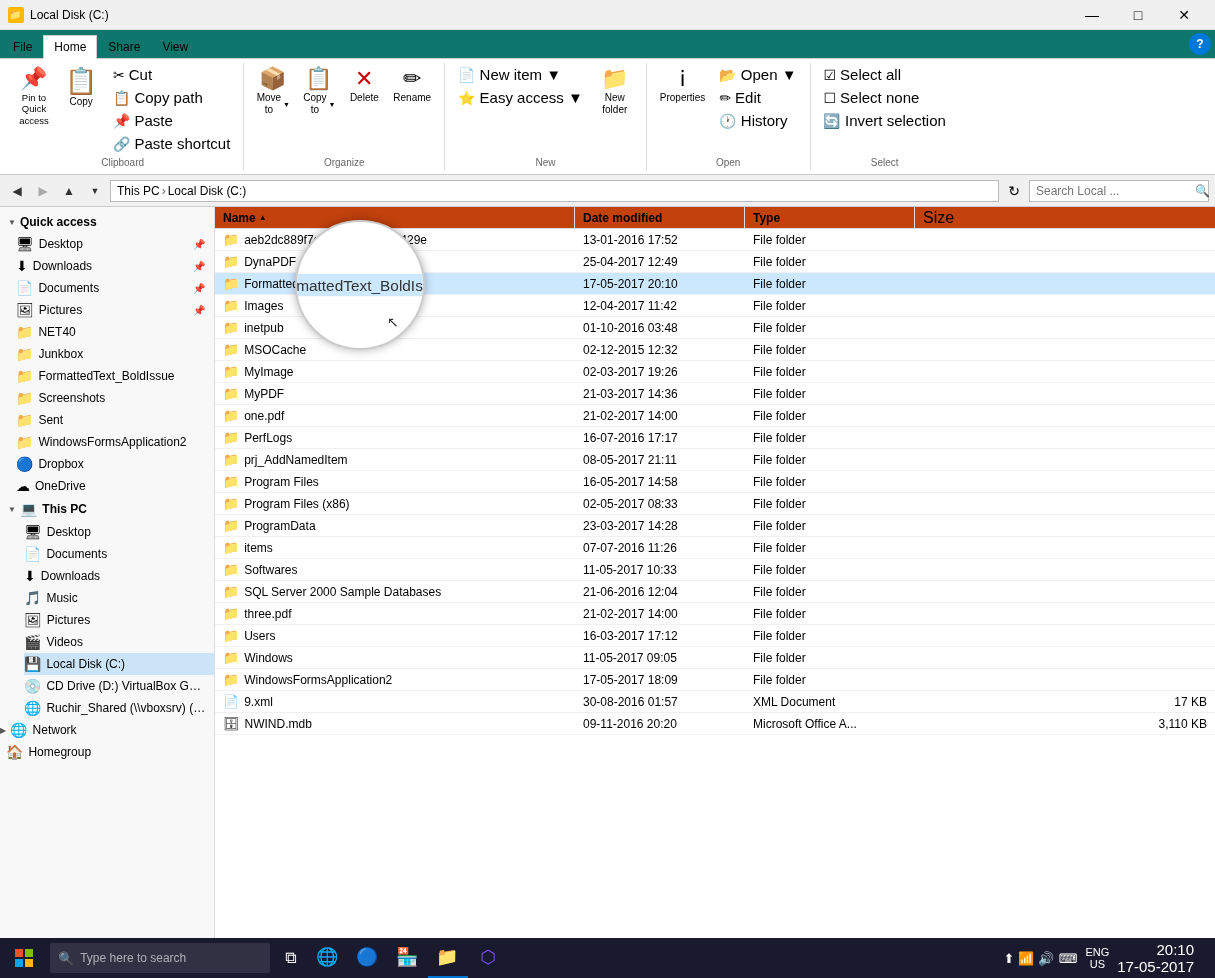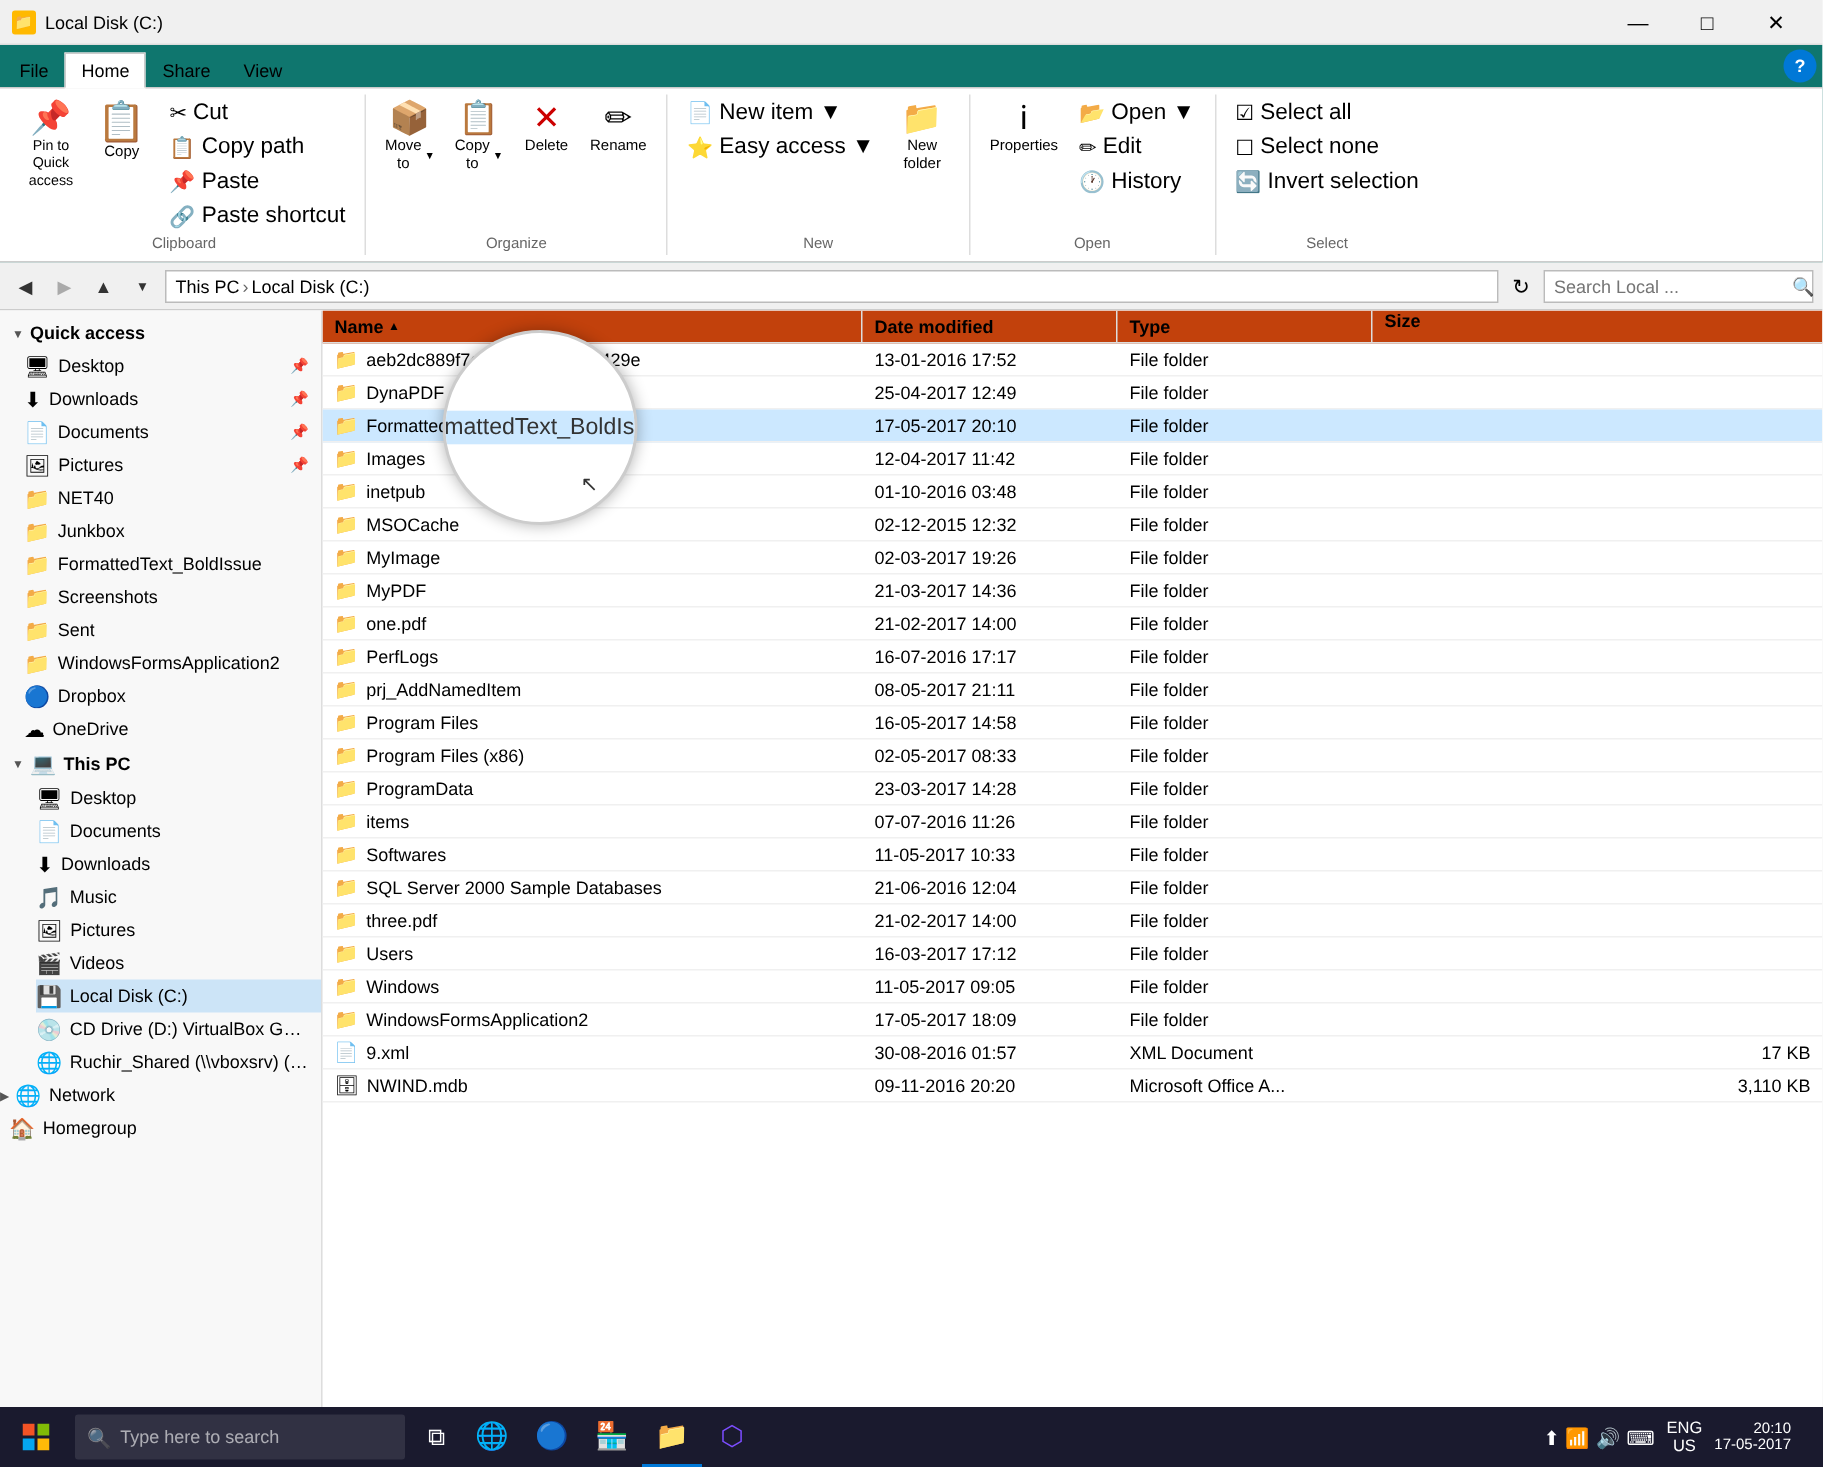--- a/index.html
+++ b/index.html
@@ -58,21 +58,21 @@
     .sidebar-item-pin { margin-left: auto; font-size: 10px; color: #0078d7; flex-shrink: 0; }
     .sidebar-section-header { display: flex; align-items: center; padding: 4px 8px; cursor: pointer; font-size: 12px; font-weight: bold; }
     .sidebar-arrow { font-size: 8px; margin-right: 4px; color: #555; }
 
     
     .file-list { flex: 1; overflow-y: auto; }
     .file-list-header { display: flex; align-items: center; background: #c2410c; border-bottom: 1px solid #ddd; height: 22px; padding: 0; position: sticky; top: 0; z-index: 1; }
     .file-col-name { width: 360px; min-width: 200px; padding: 0 8px; font-size: 12px; font-weight: bold; cursor: pointer; display: flex; align-items: center; border-right: 1px solid #ddd; height: 100%; }
     .file-col-date { width: 170px; padding: 0 8px; font-size: 12px; font-weight: bold; cursor: pointer; display: flex; align-items: center; border-right: 1px solid #ddd; height: 100%; }
     .file-col-type { width: 170px; padding: 0 8px; font-size: 12px; font-weight: bold; cursor: pointer; display: flex; align-items: center; border-right: 1px solid #ddd; height: 100%; }
-    .file-col-size { flex: 1; padding: 0 8px; font-size: 12px; font-weight: bold; cursor: pointer; display: flex; height: 100%; }
+    .file-col-size { flex: 1; padding: 0 8px; font-size: 16px; font-weight: normal; cursor: pointer; display: flex; align-items: center; height: 100%; }
     .file-row { display: flex; align-items: center; height: 22px; border-bottom: 1px solid #f0f0f0; cursor: pointer; }
     .file-row.selected { background: #cce8ff; }
     .file-row-name { width: 360px; padding: 0 8px; font-size: 12px; display: flex; align-items: center; gap: 5px; overflow: hidden; white-space: nowrap; }
     .file-row-date { width: 170px; padding: 0 8px; font-size: 12px; white-space: nowrap; }
     .file-row-type { width: 170px; padding: 0 8px; font-size: 12px; white-space: nowrap; }
     .file-row-size { flex: 1; padding: 0 8px; font-size: 12px; text-align: right; white-space: nowrap; }
     .folder-icon { color: #ffb900; font-size: 13px; flex-shrink: 0; }
     .file-icon { font-size: 13px; flex-shrink: 0; }
     .col-sort-arrow { font-size: 8px; margin-left: 3px; }
 
@@ -709,19 +709,19 @@
   <div style="flex:1;"></div>
   <div class="taskbar-right">
     <span style="color:white; font-size:13px; cursor:pointer;">⬆</span>
     <span style="color:white; font-size:13px; cursor:pointer;">📶</span>
     <span style="color:white; font-size:13px; cursor:pointer;">🔊</span>
     <span style="color:white; font-size:13px; cursor:pointer;">⌨</span>
     <div style="color:white; font-size:11px; text-align:center; cursor:pointer; margin-left:4px;">
       <div>ENG</div>
       <div>US</div>
     </div>
-    <div style="text-align:right; color:white; font-size:10px; cursor:pointer; margin-left:4px;">
+    <div style="text-align:right; color:white; font-size:15px; cursor:pointer; margin-left:4px;">
       <div>20:10</div>
       <div>17-05-2017</div>
     </div>
     <div style="width:5px; height:40px; cursor:pointer;"></div>
   </div>
 </div>
 
 </body></html>

